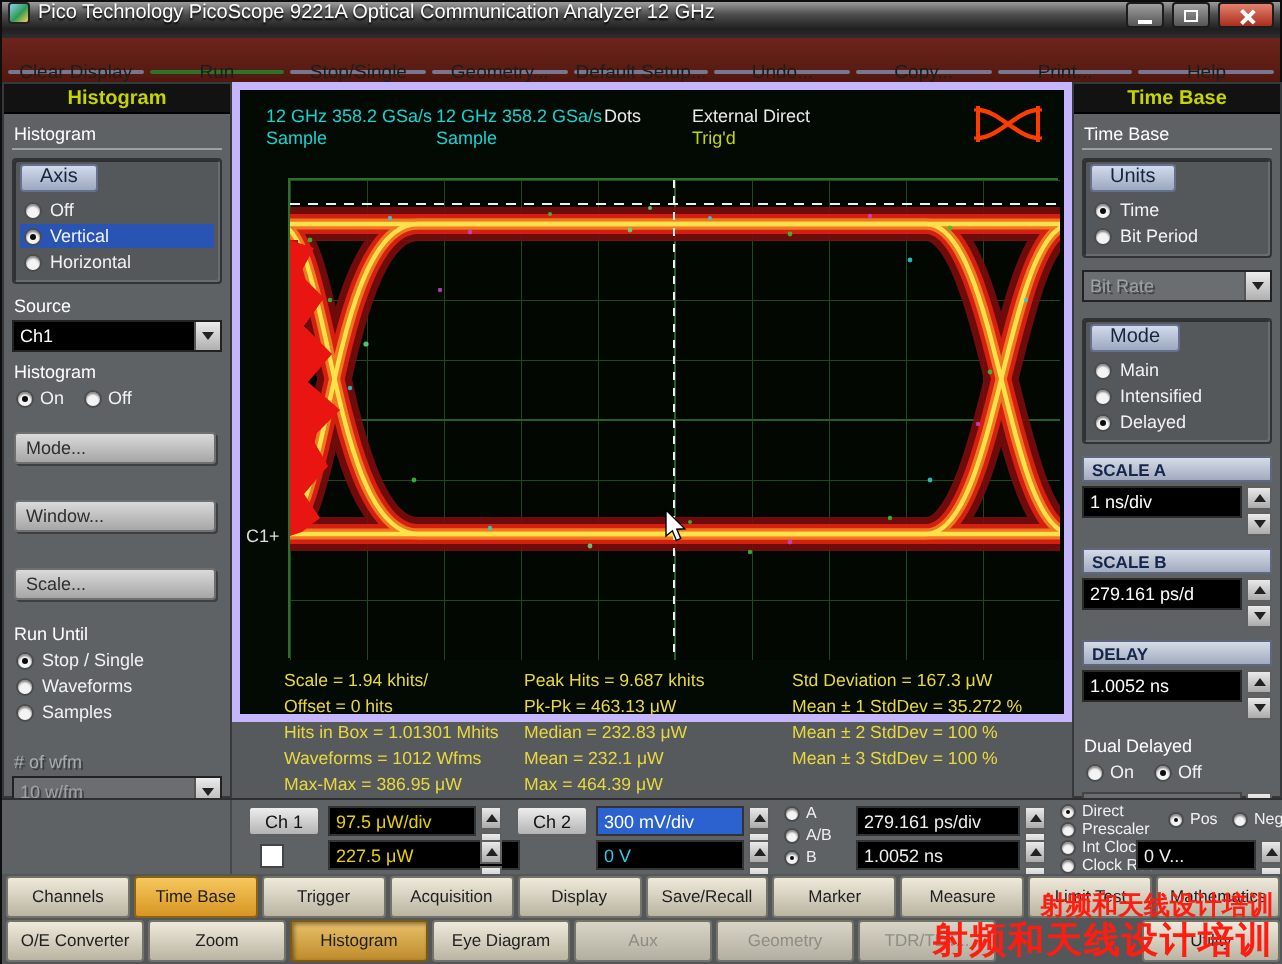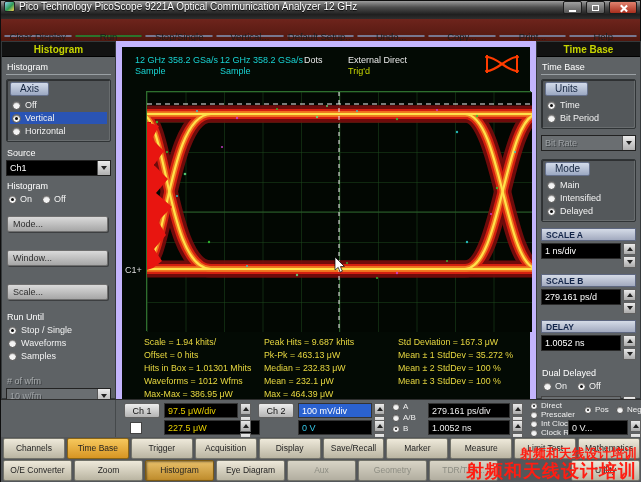--- a/index.html
+++ b/index.html
@@ -69,21 +69,21 @@
     color:#14264a;font-weight:bold;font-size:8.5px;display:flex;align-items:center;padding:0 4px}
   .field-row{display:flex;gap:2px;margin-top:2px}
   .lcd{flex:1;height:16px;background:#000;border:1px solid #2a2a2a;color:#fff;font-size:9px;
     display:flex;align-items:center;padding:0 3px;white-space:nowrap}
   .lcd.disabled{background:#6a6e71;color:#9da1a4;text-shadow:1px 1px 0 #3d4144;border-color:#444}
   .spinner{width:13px;display:flex;flex-direction:column;gap:1px}
   .spin{flex:1;background:linear-gradient(#eaeaea,#ababab);border:1px solid #5f5f5f;
     display:flex;align-items:center;justify-content:center}
 
   
-  .display{position:absolute;left:115px;top:0;width:420px;height:420px;background:#030a04;border:6px solid #c4b5fd}
+  .display{position:absolute;left:115px;top:0;width:420px;height:320px;background:#030a04;border:4px solid #c4b5fd}
   .ir{position:absolute;font-size:9px;line-height:11px;white-space:nowrap}
   .cyan{color:#19d2d2}.whitet{color:#e9e9e9}.trig{color:#c6d400}
   .eye-mask-icon{position:absolute;right:10px;top:6px}
   .graticule{position:absolute;left:24px;top:44px;width:385px;height:240px;border:1px solid #2e6e2e;background:#020702}
   .c1-marker{position:absolute;left:3px;top:218px;color:#ddd;font-size:9px}
   .meas{position:absolute;left:22px;top:289px;display:grid;grid-template-columns:120px 134px 142px;
     color:#e8d840;font-size:8.8px;line-height:13px}
   .meas span{white-space:nowrap}
 
   
@@ -136,21 +136,21 @@
       </div>
     <div class="win-btn close">
         <div class="glyph-close"></div>
       </div>
   </div>
 
   <div class="toolbar">
     <div class="tb-btn">Clear Display</div>
     <div class="tb-btn run">Run</div>
     <div class="tb-btn">Stop/Single</div>
-    <div class="tb-btn">Vertical...</div>
+    <div class="tb-btn">Geometry...</div>
     <div class="tb-btn">Default Setup...</div>
     <div class="tb-btn">Undo...</div>
     <div class="tb-btn">Copy...</div>
     <div class="tb-btn">Print...</div>
     <div class="tb-btn">Help</div>
   </div>
 
   <div class="main">
 
     <div class="panel left">
@@ -471,21 +471,21 @@
       <div class="sp2" style="left:124px;top:20px">
         <span class="spin">
             <span class="t-up-s"></span>
           </span>
         <span class="spin">
             <span class="t-dn"></span>
           </span>
       </div>
 
       <div class="small-btn" style="left:142px;top:3px;width:36px">Ch 2</div>
-      <div class="lcd2 blue" style="left:182px;top:3px;width:74px">100 mV/div</div>
+      <div class="lcd2 blue" style="left:182px;top:3px;width:74px">300 mV/div</div>
       <div class="sp2" style="left:258px;top:3px">
         <span class="spin">
             <span class="t-up-s"></span>
           </span>
         <span class="spin">
             <span class="t-dn"></span>
           </span>
       </div>
       <div class="lcd2 c" style="left:182px;top:20px;width:74px">0 V</div>
       <div class="sp2" style="left:258px;top:20px">

